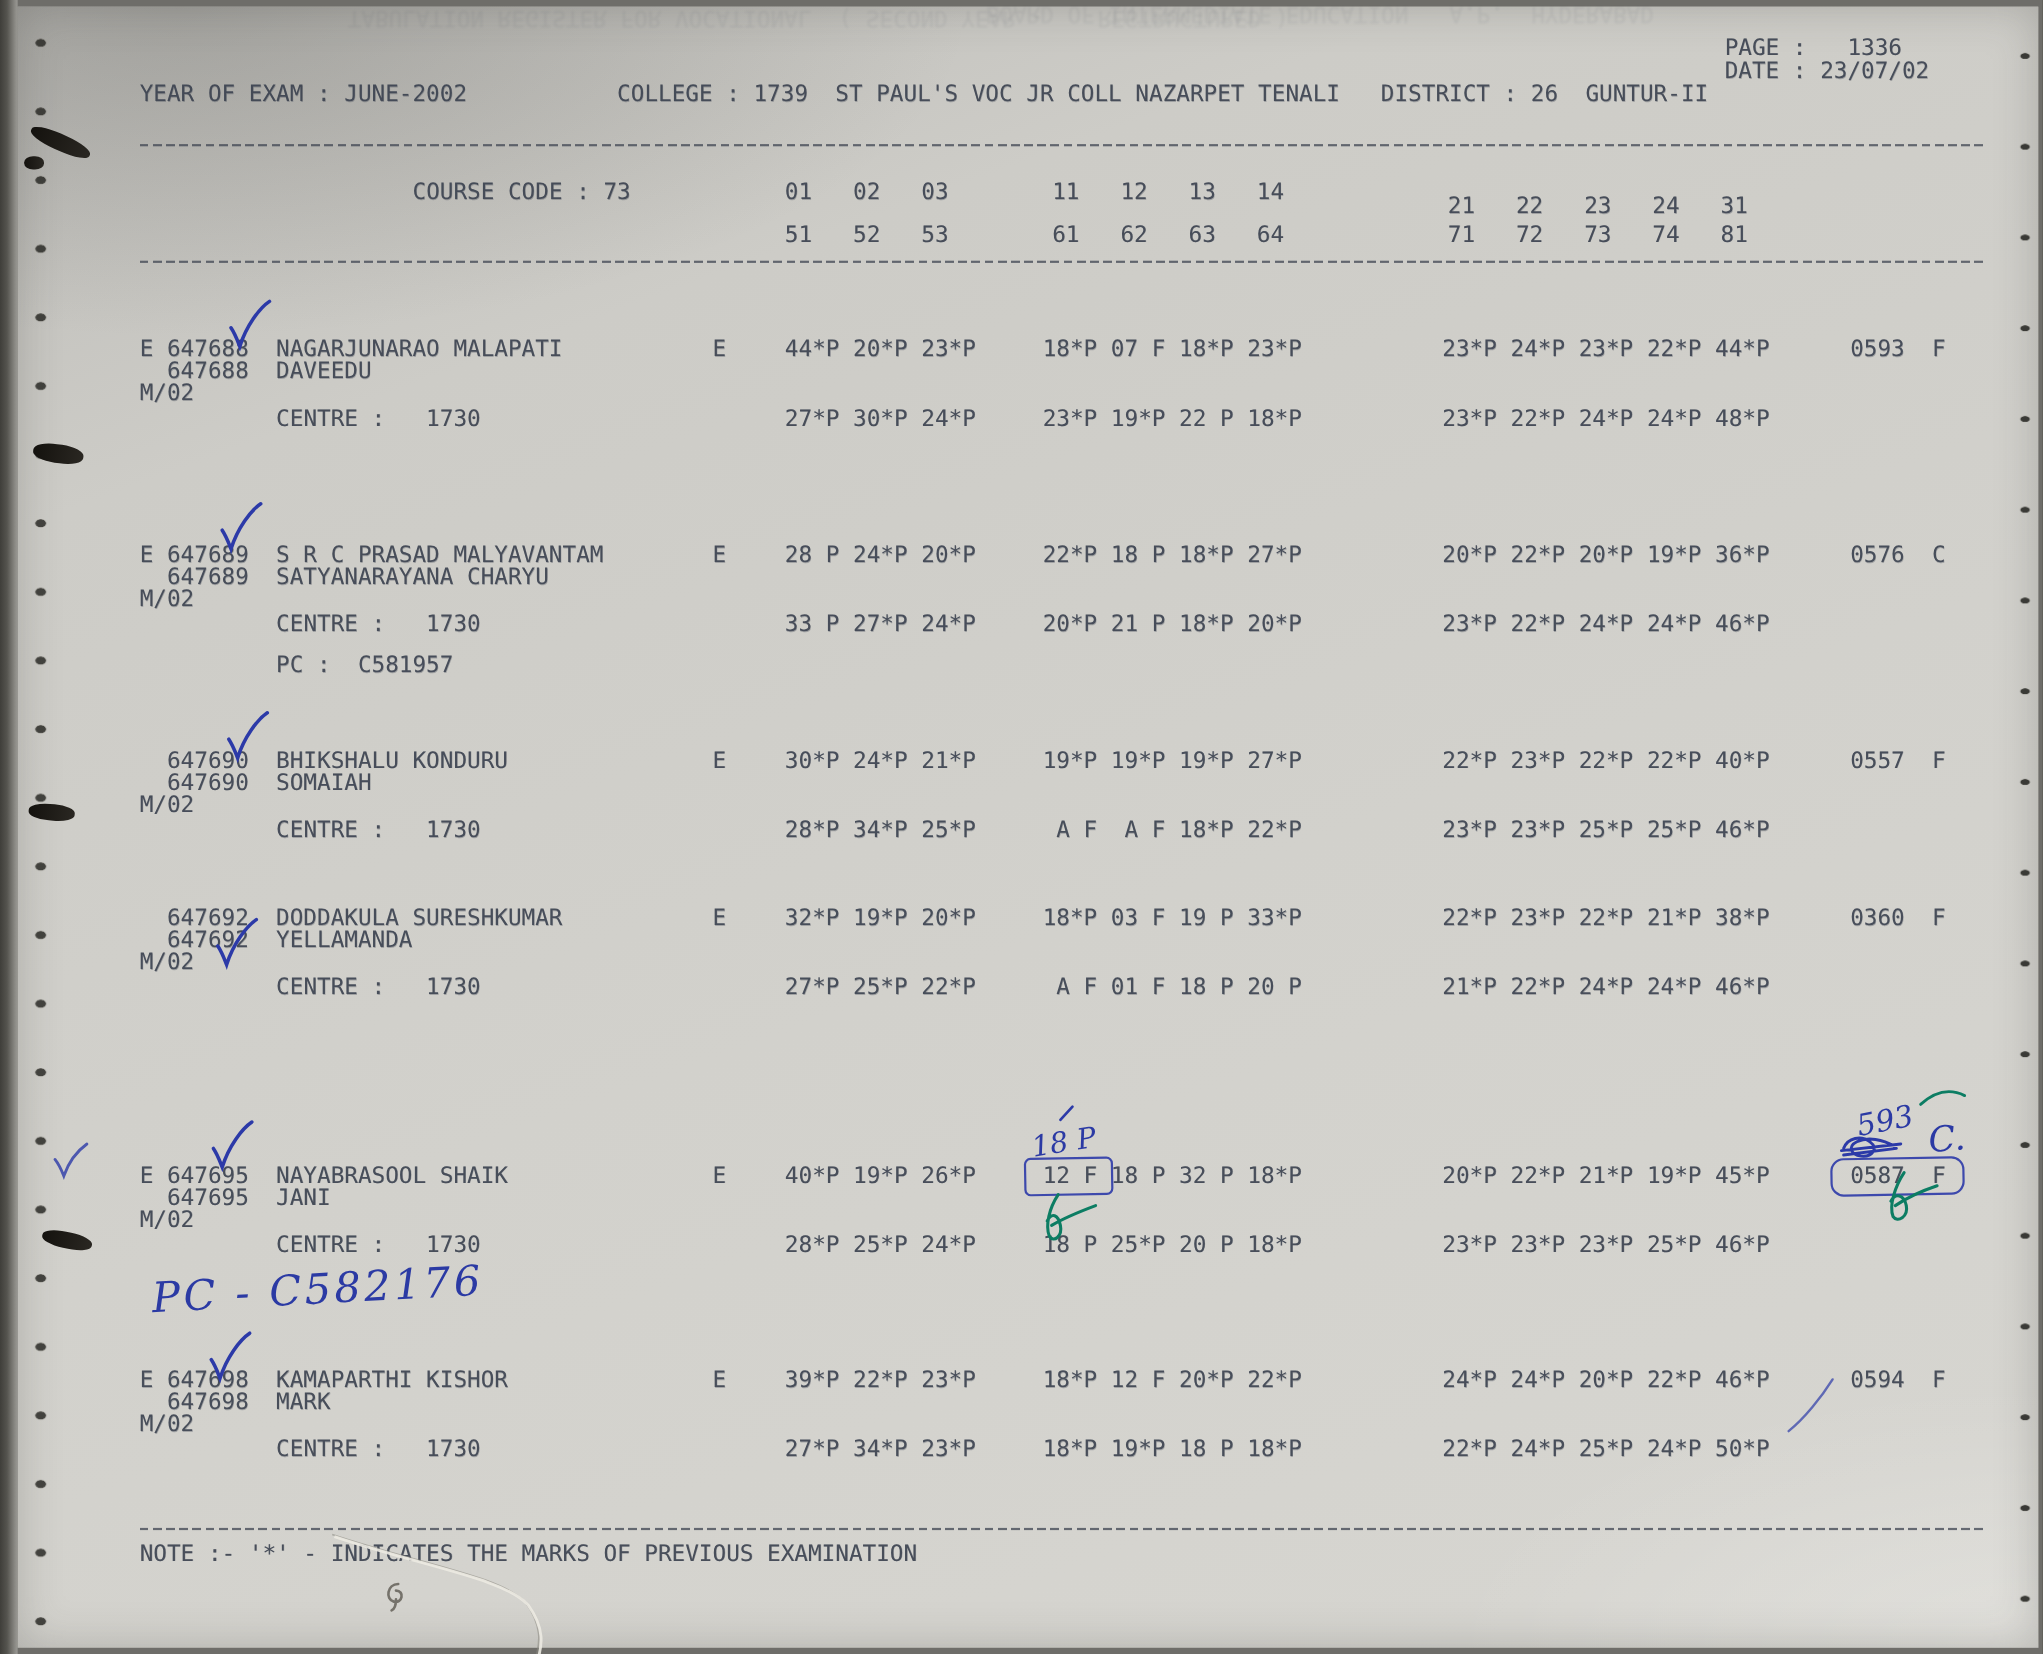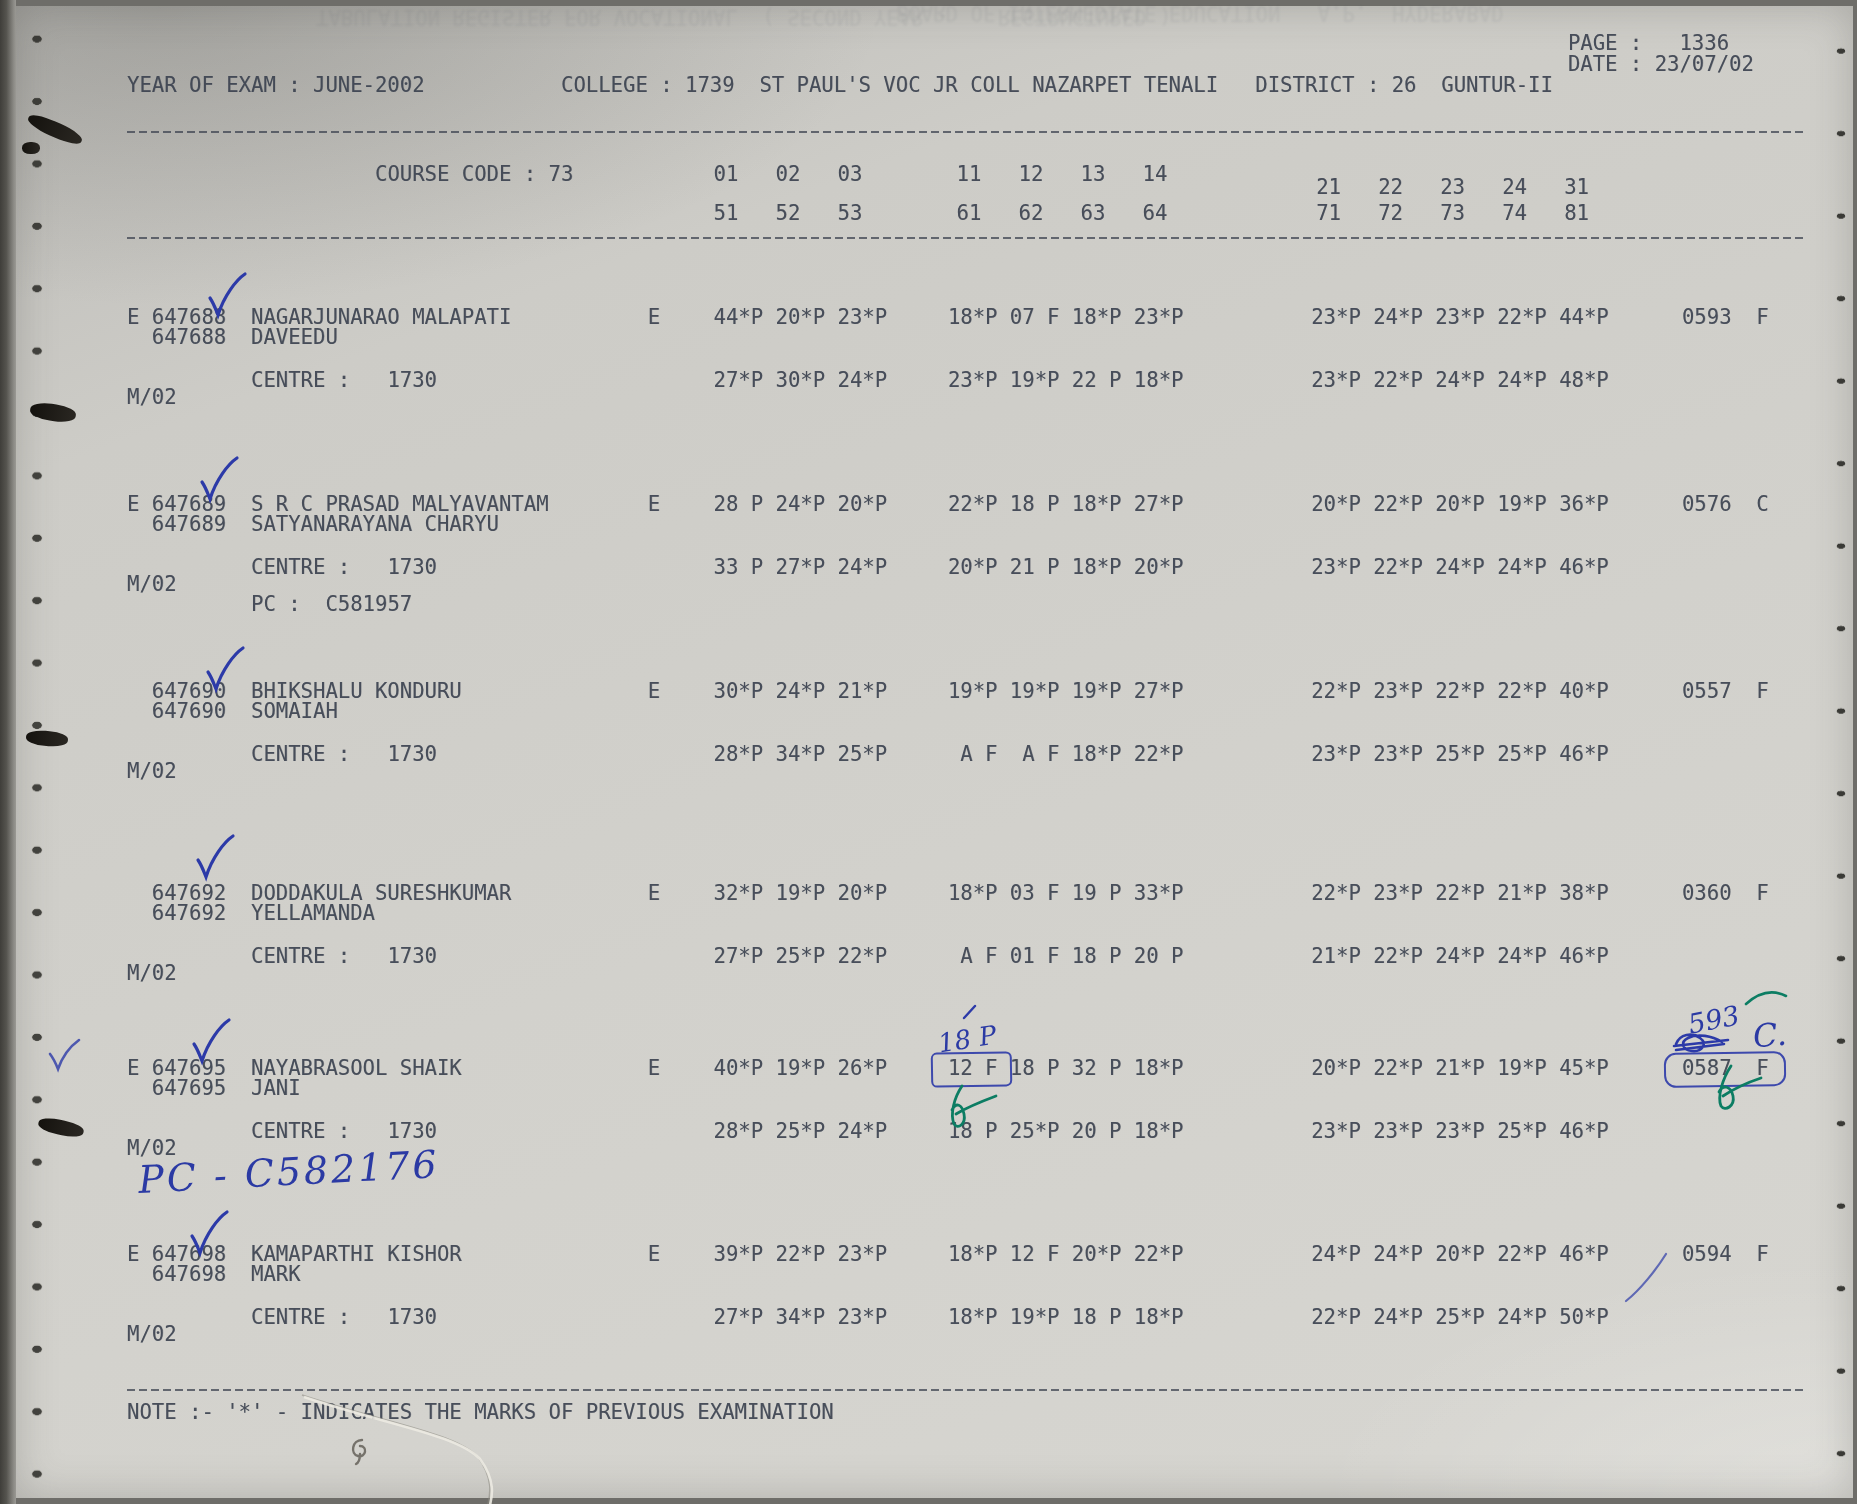--- a/index.html
+++ b/index.html
@@ -19,21 +19,21 @@
          background-size:26px 62.4px;}
   .holes-right{position:absolute;left:1830px;top:10px;width:22px;height:1488px;
          background-image:radial-gradient(ellipse 8px 5px at 11px 41px,
            #3a3a36 0 48%, #c2c1bb 58%, transparent 68%);
          background-size:22px 82.5px;}
   .print{font-family:"DejaVu Sans Mono",monospace;font-size:20.6px;line-height:22px;
          color:#39404e;opacity:.9;letter-spacing:0;
          text-shadow:.4px .4px 0 rgba(57,64,78,.35);}
   .c{position:absolute;white-space:pre;left:calc(var(--x0,111px) + var(--c,0)*12.4px);}
   .record{position:absolute;left:0;right:0;height:135px;}
-  .l1{top:0;} .l2{top:20px;} .l3{top:40px;margin-top:40px;} .l4{top:63px;} .l5{top:100px;}
+  .l1{top:0;} .l2{top:20px;} .l3{top:40px;} .l4{top:63px;} .l5{top:100px;}
   .dash{position:absolute;left:111px;width:1677px;height:2px;opacity:.75;
         background:repeating-linear-gradient(90deg,#3d4350 0 8px,transparent 8px 12px);}
   .ghost{position:absolute;transform:scaleY(-1);opacity:.07;filter:blur(1px);white-space:pre;}
   .hand-blue{position:absolute;color:#2b3aa4;font-family:"DejaVu Serif",serif;
              font-style:italic;white-space:pre;}
   .annot{position:absolute;}
   .inkblob{position:absolute;background:linear-gradient(90deg,#14120e,#2a2722);
            border-radius:45%;}
   .box-blue{position:absolute;border:2.5px solid #2c3aa8;border-radius:6px;opacity:.9;}
   svg{display:block;overflow:visible;}
@@ -103,21 +103,21 @@
       <span class="c print l1" style="--c:47.3">30*P 24*P 21*P</span>
       <span class="c print l1" style="--c:66.2">19*P 19*P 19*P 27*P</span>
       <span class="c print l1" style="--c:95.5">22*P 23*P 22*P 22*P 40*P</span>
       <span class="c print l1" style="--c:125.4">0557  F</span>
       <span class="c print l4" style="--c:10">CENTRE :   1730</span>
       <span class="c print l4" style="--c:47.3">28*P 34*P 25*P</span>
       <span class="c print l4" style="--c:66.2"> A F  A F 18*P 22*P</span>
       <span class="c print l4" style="--c:95.5">23*P 23*P 25*P 25*P 46*P</span>
     </div>
 
-    <div class="record" style="top:876px">
+    <div class="record" style="top:817px">
       <span class="c print l1" style="--c:0">  647692  DODDAKULA SURESHKUMAR</span>
       <span class="c print l2" style="--c:0">  647692  YELLAMANDA</span>
       <span class="c print l3" style="--c:0">M/02</span>
       <span class="c print l1" style="--c:42">E</span>
       <span class="c print l1" style="--c:47.3">32*P 19*P 20*P</span>
       <span class="c print l1" style="--c:66.2">18*P 03 F 19 P 33*P</span>
       <span class="c print l1" style="--c:95.5">22*P 23*P 22*P 21*P 38*P</span>
       <span class="c print l1" style="--c:125.4">0360  F</span>
       <span class="c print l4" style="--c:10">CENTRE :   1730</span>
       <span class="c print l4" style="--c:47.3">27*P 25*P 22*P</span>

